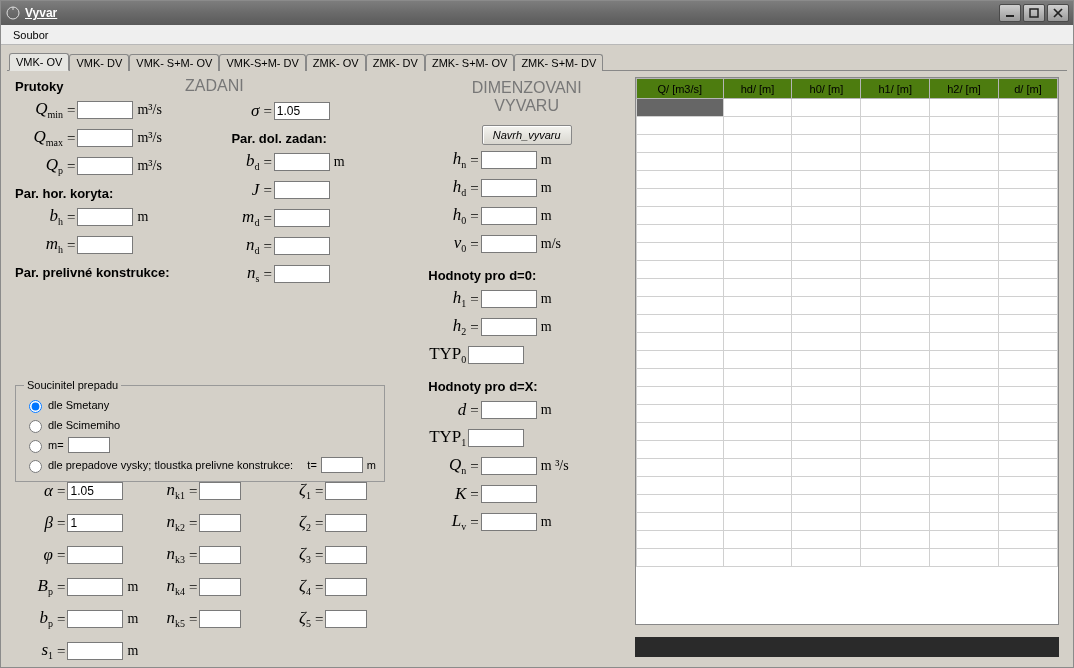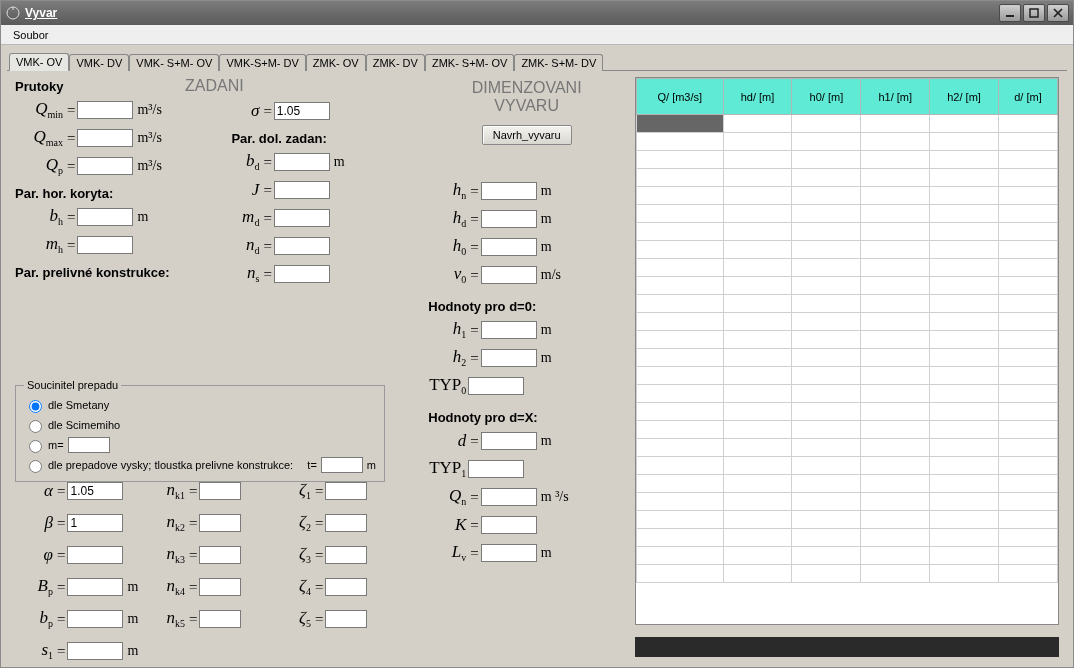--- a/index.html
+++ b/index.html
@@ -161,25 +161,25 @@
     background:#fff;
     flex:1;
     overflow:hidden;
   }
   table.grid {
     border-collapse: collapse;
     width: 100%;
     font-size: 11px;
   }
   table.grid th {
-    background: #5eead4;
+    background: #4d7c0f;
     border: 1px solid #b5b5b5;
     font-weight: normal;
     padding: 2px 4px;
-    height: 36px;
+    height: 20px;
   }
   table.grid td {
     border: 1px solid #d0d0d0;
     height: 18px;
   }
   table.grid td.sel { background:#666; }
   .status-strip {
     height: 20px;
     background: #2a2a2a;
     margin-top: 12px;
@@ -338,21 +338,21 @@
               <span class="lbl" style="min-width:30px;"><span>n</span><sub>s</sub></span>
               <span class="eq">=</span>
               <input type="text" style="">
             </div>
           </div>
 
           <div class="subcol right-col dim-block">
             <div class="dimenzovani" style="margin-top:2px;">DIMENZOVANI</div>
             <div class="dimenzovani" style="margin-bottom:10px;">VYVARU</div>
 
-            <button class="btn" style="margin-bottom:32px;">Navrh_vyvaru</button>
+            <button class="btn" style="margin-bottom:1px;font-style:italic;">Navrh_vyvaru</button>
 
             <div class="subcol" style="align-items:flex-start; width:100%;">
               <div class="row">
                   <span class="lbl" style="min-width:40px;"><span>h</span><sub>n</sub></span>
                   <span class="eq">=</span>
                   <input type="text" style="">
                   <span class="unit">m</span>
                 </div>
               <div class="row">
                   <span class="lbl" style="min-width:40px;"><span>h</span><sub>d</sub></span>

